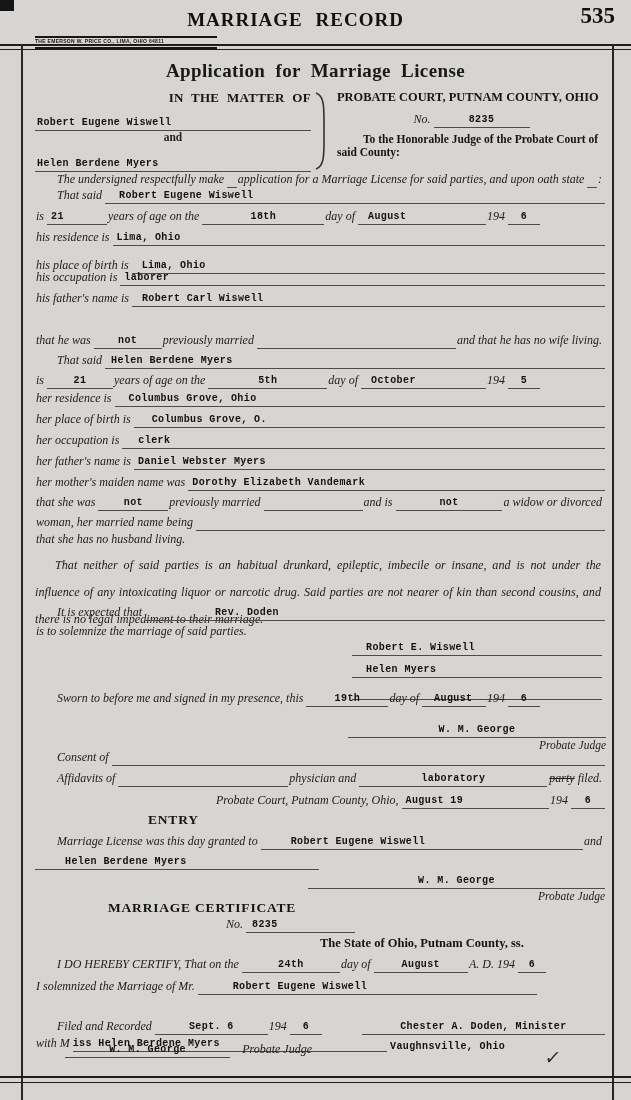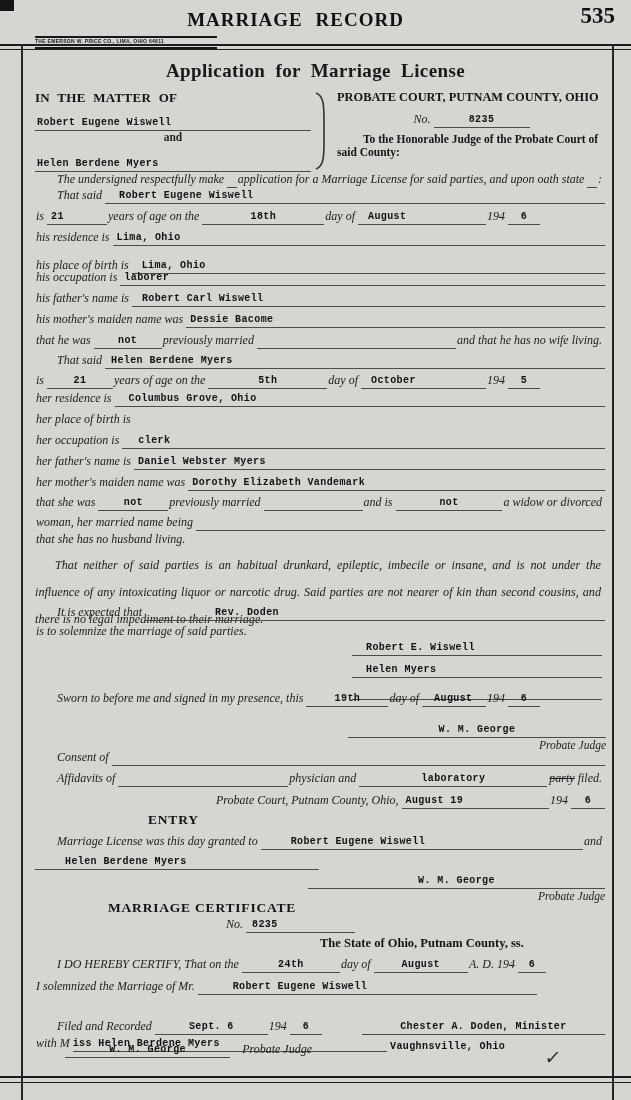--- a/index.html
+++ b/index.html
@@ -26,21 +26,21 @@
   .typed{font-family:"Liberation Mono",monospace;font-weight:bold;font-size:10px;letter-spacing:.4px;color:#121212;white-space:nowrap;}
   .entry{border-bottom:1px solid #4e4b47;display:flex;justify-content:center;padding:0 4px 2px;}
   .entry.left{justify-content:flex-start;}
   .fill{flex:1;border-bottom:1px solid #4e4b47;}
   .gap{display:inline-block;width:14px;border-bottom:1px solid #4e4b47;}
   .struck{font-style:italic;font-size:12px;text-decoration:line-through;white-space:nowrap;padding:0 2px 1px;}
 
   
   .matter-court{top:90px;left:35px;right:26px;display:flex;}
   .mc-left{width:276px;}
-  .mc-head{text-align:left;font-weight:bold;font-size:13px;word-spacing:4px;letter-spacing:.3px;height:15px;color:#141414;}
+  .mc-head{text-align:right;font-weight:bold;font-size:13px;word-spacing:4px;letter-spacing:.3px;height:15px;color:#141414;}
   .mc-name{height:23px;display:flex;align-items:flex-end;border-bottom:1px solid #4e4b47;padding:0 2px 2px;}
   .mc-and{height:13px;text-align:center;font-weight:bold;font-size:11.5px;}
   .mc-name2{height:25px;display:flex;align-items:flex-end;border-bottom:1px solid #4e4b47;padding:0 2px 2px;}
   .mc-brace{width:22px;display:flex;align-items:center;justify-content:center;}
   .mc-right{flex:1;padding-left:4px;}
   .mc-court{font-weight:bold;font-size:12.4px;white-space:nowrap;height:15px;color:#141414;}
   .mc-no{height:23px;display:flex;align-items:flex-end;justify-content:center;}
   .mc-no .entry{width:88px;}
   .mc-addr{margin-top:5px;font-weight:bold;font-size:11.5px;line-height:13px;text-indent:26px;color:#141414;}
 
@@ -147,26 +147,20 @@
     <span class="entry left" style="flex:1;">
         <span class="typed">laborer</span>
       </span>
   </div>
   <div class="row" style="top:287px;">
     <span class="lbl">his father's name is</span>
     <span class="entry left" style="flex:1;padding-left:10px;">
         <span class="typed">Robert Carl Wiswell</span>
       </span>
   </div>
-  <div class="row" style="top:308px;">
-    <span class="lbl">his mother's maiden name was</span>
-    <span class="entry left" style="flex:1;">
-        <span class="typed">Dessie Bacome</span>
-      </span>
-  </div>
   <div class="row" style="top:329px;">
     <span class="lbl">that he was</span>
     <span class="entry" style="width:60px;">
         <span class="typed">not</span>
       </span>
     <span class="lbl">previously married</span>
     <span class="fill"></span>
     <span class="lbl">and that he has no wife living.</span>
   </div>
 
@@ -195,20 +189,23 @@
       </span>
   </div>
   <div class="row" style="top:387px;">
     <span class="lbl">her residence is</span>
     <span class="entry left" style="flex:1;padding-left:14px;">
         <span class="typed">Columbus Grove, Ohio</span>
       </span>
   </div>
   <div class="row" style="top:408px;">
     <span class="lbl">her place of birth is</span>
+    <span class="entry left" style="flex:1;padding-left:18px;">
+        <span class="typed">Columbus Grove, O.</span>
+      </span>
   </div>
   <div class="row" style="top:429px;">
     <span class="lbl">her occupation is</span>
     <span class="entry left" style="flex:1;padding-left:16px;">
         <span class="typed">clerk</span>
       </span>
   </div>
   <div class="row" style="top:450px;">
     <span class="lbl">her father's name is</span>
     <span class="entry left" style="flex:1;">

